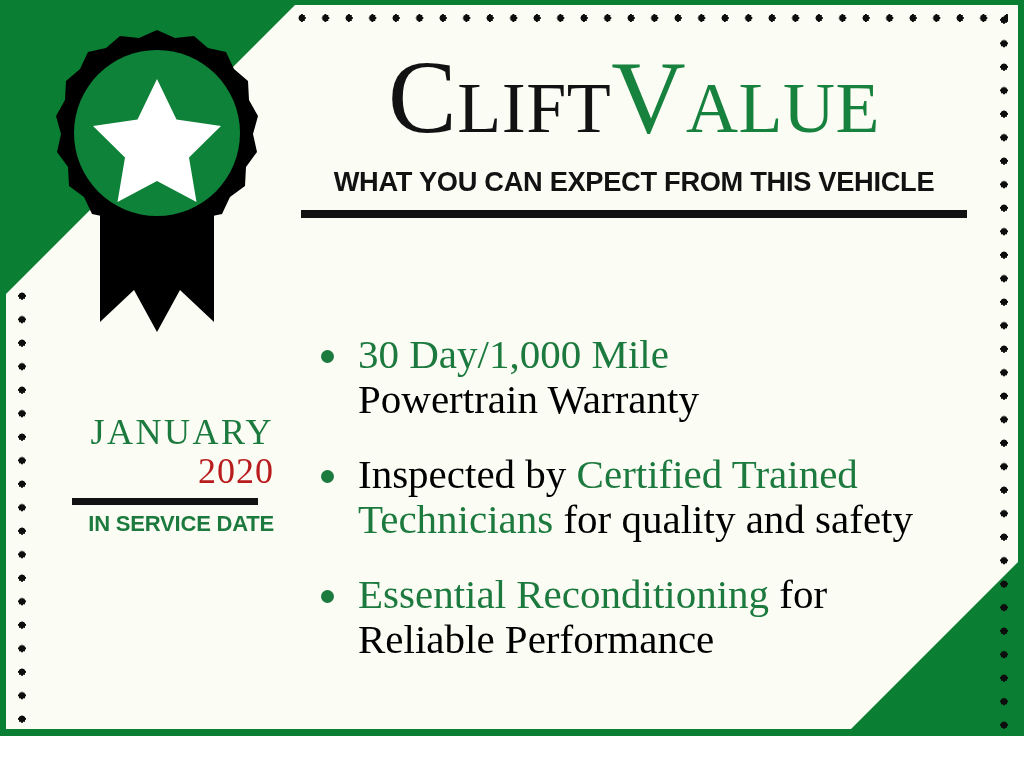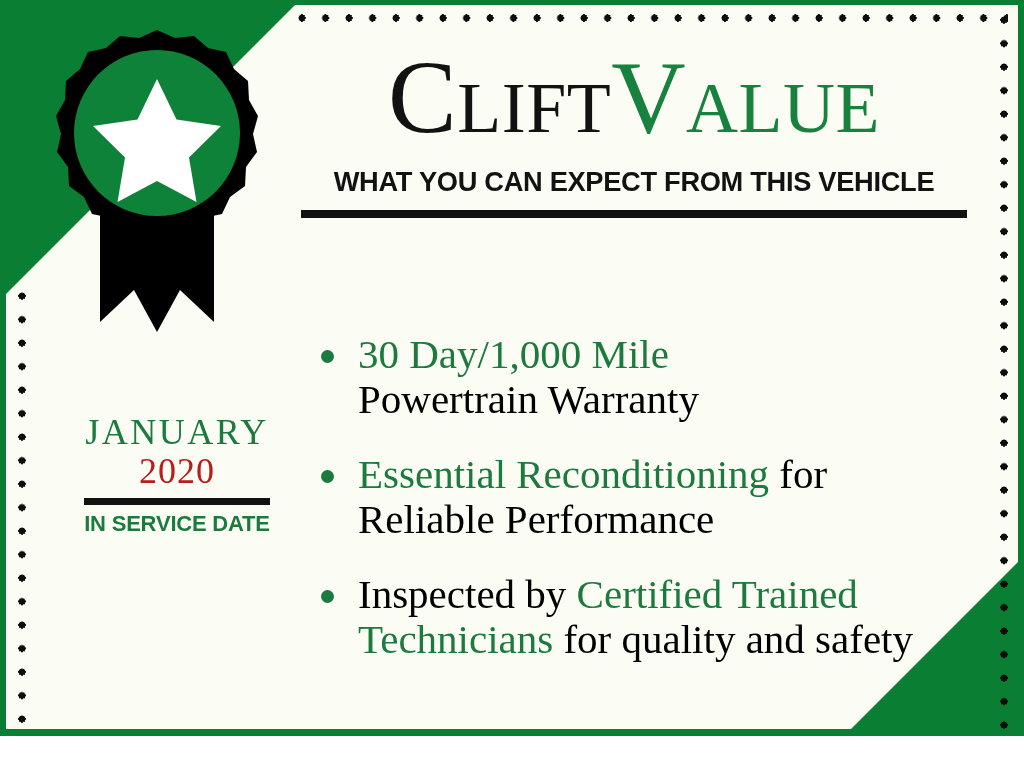--- a/index.html
+++ b/index.html
@@ -112,24 +112,24 @@
   .rule {
     margin: 12px auto 0 auto;
     width: 666px;
     height: 8px;
     background: #121212;
   }
 
   
   .datebox {
     position: absolute;
-    left: 68px;
+    left: 56px;
     top: 414px;
     width: 218px;
-    text-align: center;
+    text-align: right;
     z-index: 3;
   }
   .date-month {
     font-family: "Liberation Serif", serif;
     font-size: 36px;
     line-height: 1.05;
     letter-spacing: 2.5px;
     color: #1c7a3e;
     font-variant: small-caps;
     text-transform: uppercase;
@@ -251,26 +251,26 @@
   <div class="bullets">
 
     <div class="bullet-item">
       <span class="bullet-dot"></span>
       <span class="g">30 Day/1,000 Mile</span><br>
       <span class="k">Powertrain Warranty</span>
     </div>
 
     <div class="bullet-item">
       <span class="bullet-dot"></span>
-      <span class="g">Essential Reconditioning</span>
-      <span class="k">for Reliable Performance</span>
-    </div>
-
-    <div class="bullet-item">
-      <span class="bullet-dot"></span>
       <span class="k">Inspected by</span>
       <span class="g">Certified Trained Technicians</span>
       <span class="k">for quality and safety</span>
     </div>
 
+    <div class="bullet-item">
+      <span class="bullet-dot"></span>
+      <span class="g">Essential Reconditioning</span>
+      <span class="k">for Reliable Performance</span>
+    </div>
+
   </div>
 
 </div>
 
 </body></html>

